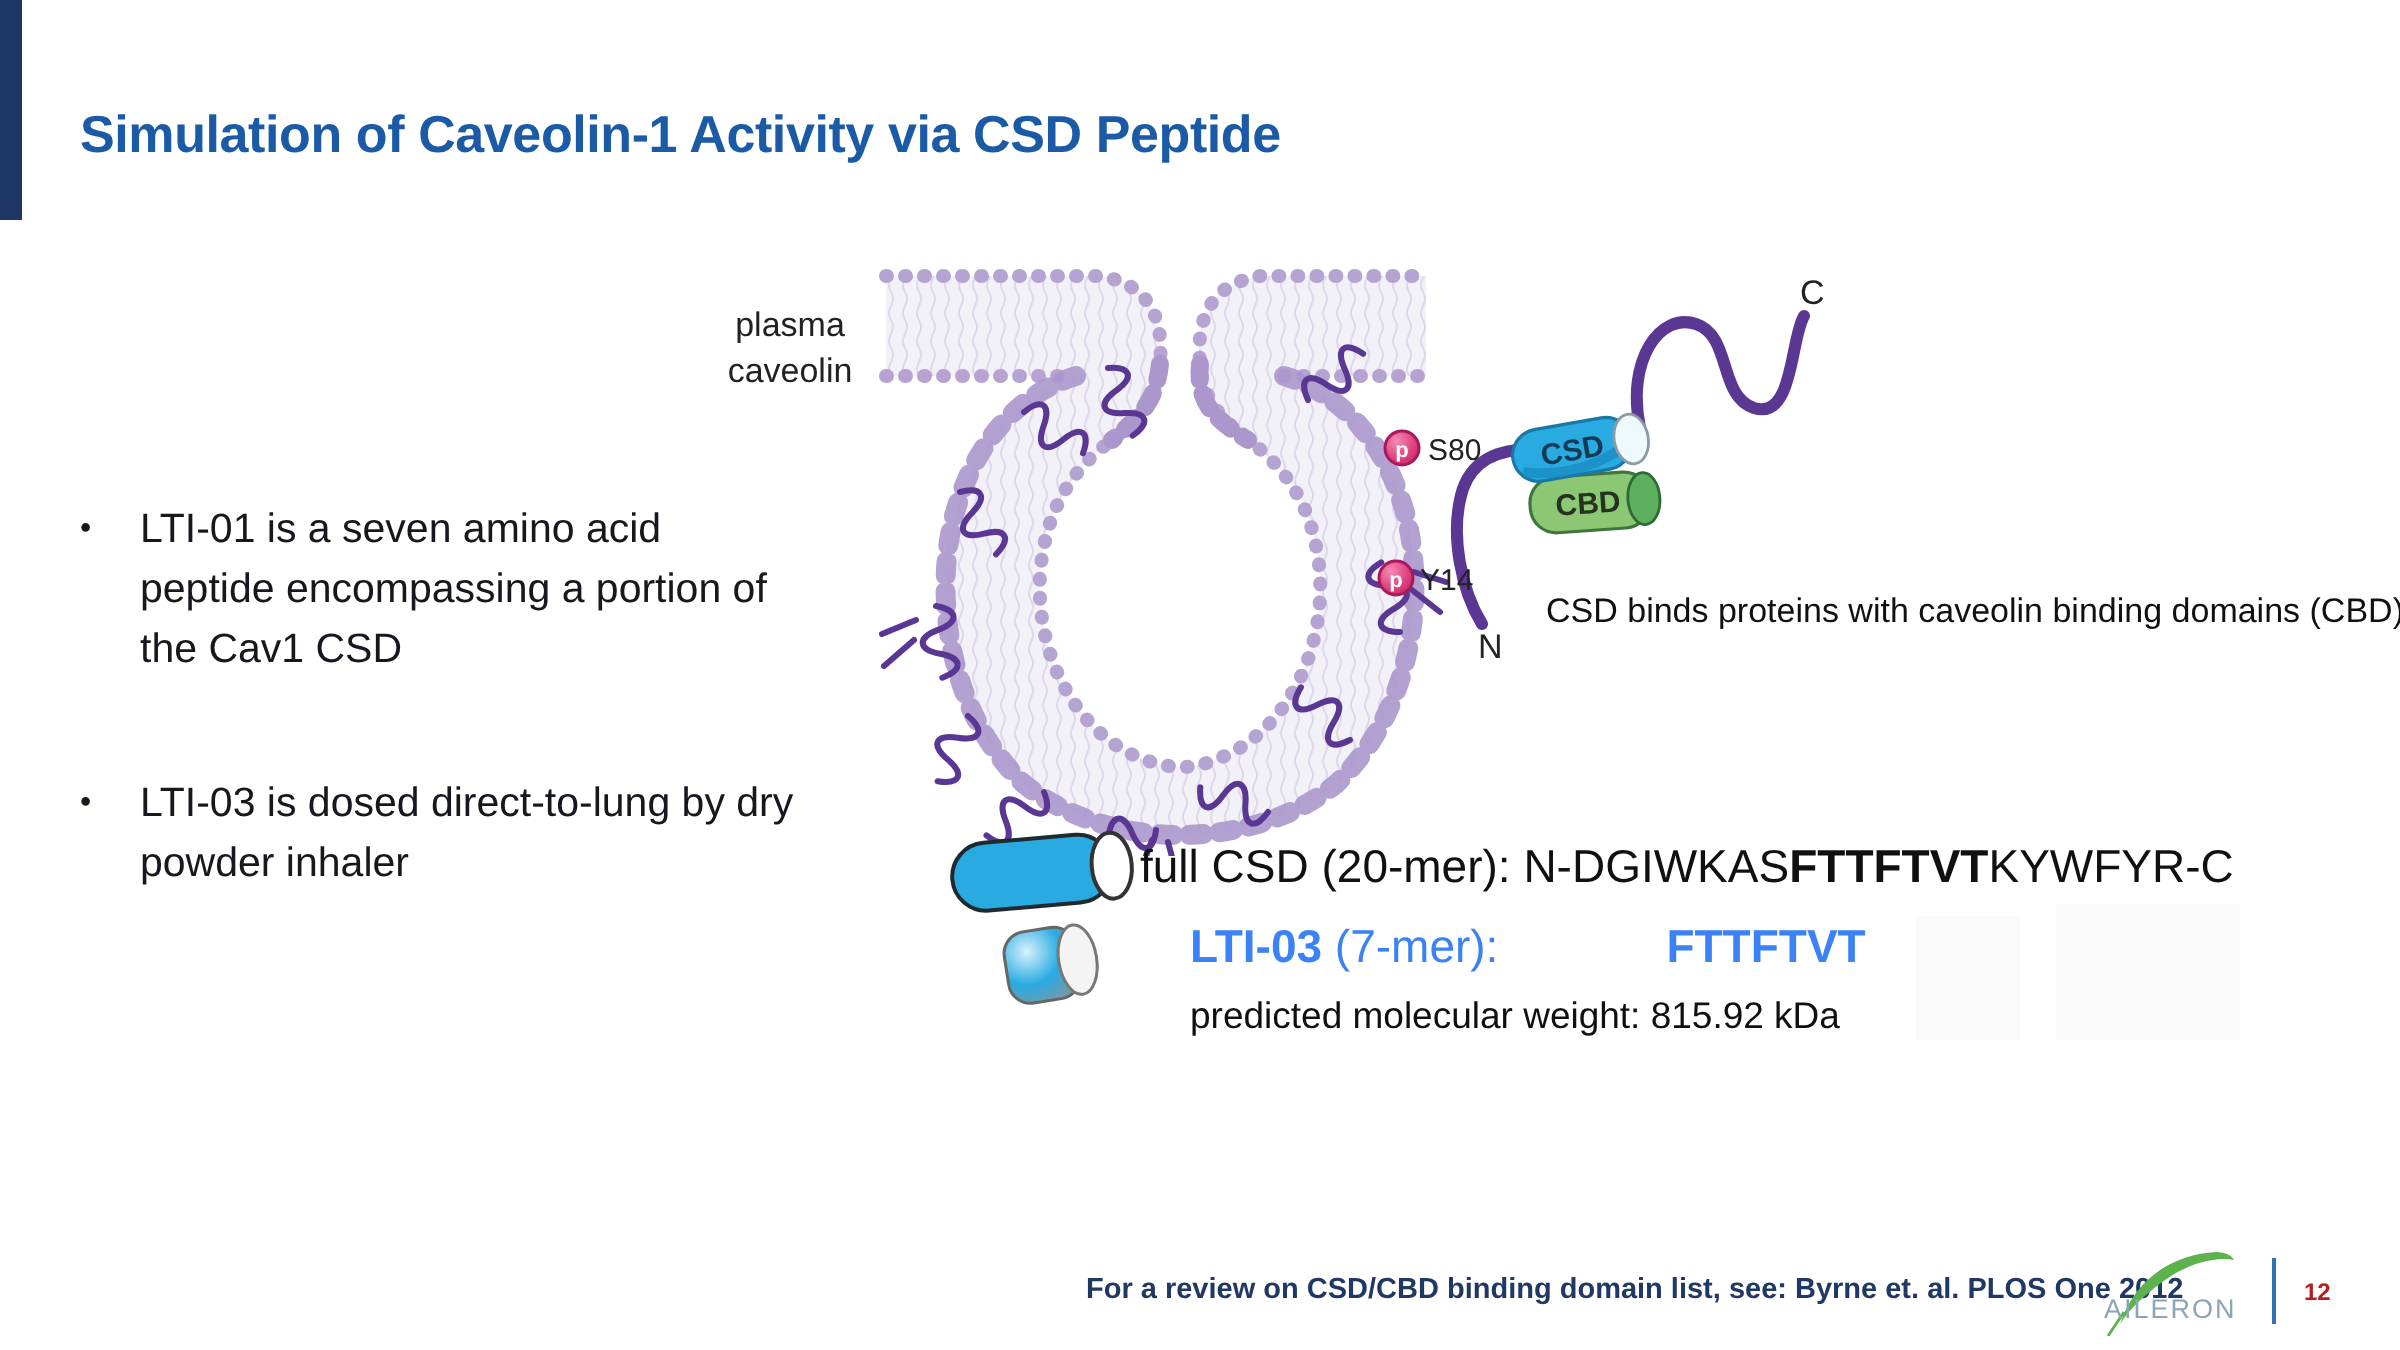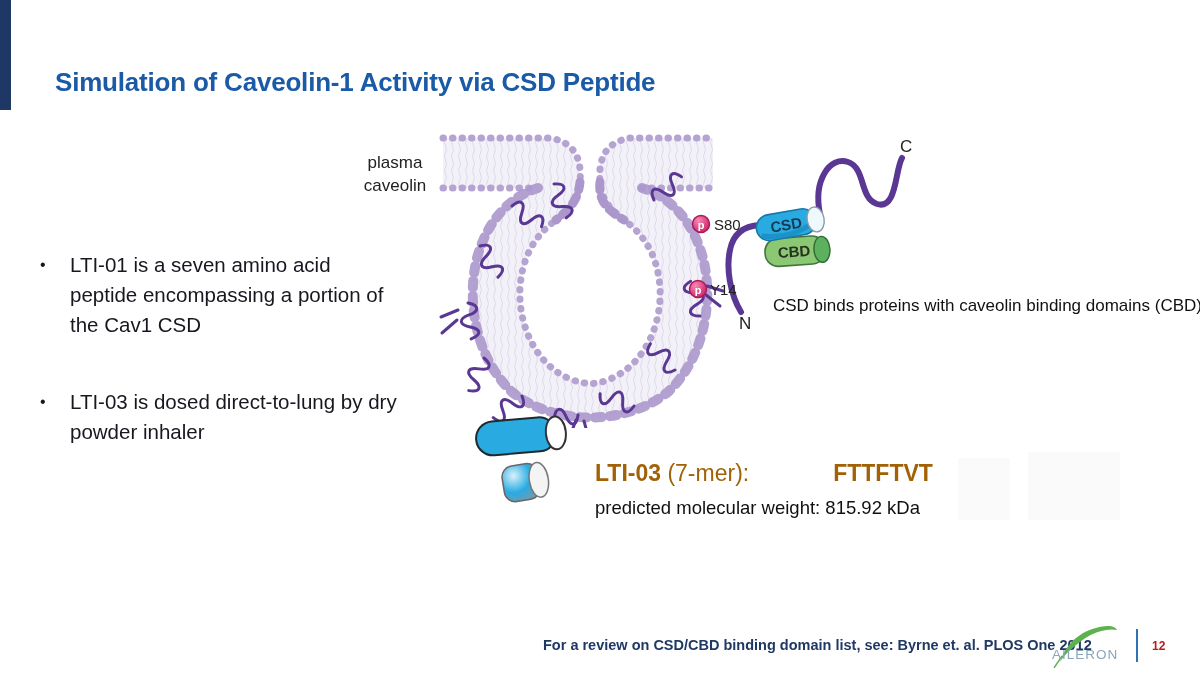--- a/index.html
+++ b/index.html
@@ -2,37 +2,37 @@
 <html><head>
 <meta charset="utf-8">
 <style>
   html,body{margin:0;padding:0;background:#888;}
   .slide{position:relative;width:1200px;height:675px;background:#ffffff;overflow:hidden;
          font-family:"Liberation Sans", sans-serif;}
   .abs{position:absolute;}
 
   .accent-bar{left:0;top:0;width:11px;height:110px;background:#1e3765;}
 
-  .title{left:40px;top:52px;margin:15px;font-size:26px;font-weight:700;color:#1a5aa6;letter-spacing:-0.2px;}
+  .title{left:40px;top:52px;margin:0;font-size:26px;font-weight:700;color:#1a5aa6;letter-spacing:-0.2px;}
 
   .bullets{left:40px;top:250px;width:360px;list-style:none;margin:0;padding:0;
            font-size:20.5px;line-height:30px;color:#17171f;}
   .bullets li{display:flex;margin:0 0 47px 0;}
   .bullets .dot{width:30px;flex:0 0 30px;font-size:16px;line-height:30px;}
 
   .faint{background:#fafafb;}
 
   .membrane-label{left:346px;top:152px;width:98px;text-align:center;
                   font-size:17px;line-height:1.35;color:#222;}
 
   .caption{left:773px;top:296px;font-size:17px;color:#111;white-space:nowrap;}
 
   .seq1{left:570px;top:420px;font-size:23px;color:#101010;white-space:nowrap;}
   .seq1 b,.seq2 b{font-weight:700;}
-  .seq2{left:595px;top:460px;font-size:23px;color:#a16207;white-space:nowrap;}
+  .seq2{left:595px;top:460px;font-size:23px;color:#3b82f6;white-space:nowrap;}
   .seq2 .gap{display:inline-block;width:84px;}
   .mw{left:595px;top:497px;font-size:18.5px;color:#101010;white-space:nowrap;text-align:right;}
 
   .footer-note{left:543px;top:637px;font-size:14.5px;font-weight:600;color:#1f3864;white-space:nowrap;}
   .page-sep{left:1136px;top:629px;width:2px;height:33px;background:#2e74b5;}
   .page-num{left:1152px;top:639px;font-size:12px;font-weight:600;color:#b91c1c;}
 
   svg text{font-family:"Liberation Sans", sans-serif;}
 </style>
 </head>
@@ -162,20 +162,21 @@
     <g transform="translate(50,26) rotate(-5)">
       <rect x="-44" y="-17" width="80" height="34" rx="17" fill="#29abe2" stroke="#1f2a30" stroke-width="2"></rect>
       <ellipse cx="36" cy="0" rx="10" ry="16.5" fill="#ffffff" stroke="#333333" stroke-width="2"></ellipse>
     </g>
     <g transform="translate(55,72) rotate(-9)">
       <rect x="-22" y="-18" width="36" height="36" rx="11" fill="url(#sgrad)" stroke="#666666" stroke-width="1.5"></rect>
       <ellipse cx="14" cy="0" rx="9.5" ry="17.5" fill="#f4f4f4" stroke="#777777" stroke-width="1.5"></ellipse>
     </g>
   </svg>
 
+  <div class="abs seq1"><span>full CSD (20-mer): N-DGIWKAS</span><b>FTTFTVT</b><span>KYWFYR-C</span></div>
 
   <div class="abs seq2"><b>LTI-03</b><span> (7-mer):</span><span class="gap"></span><b>FTTFTVT</b></div>
 
   <div class="abs mw">predicted molecular weight: 815.92 kDa</div>
 
   <div class="abs footer-note">For a review on CSD/CBD binding domain list, see: Byrne et. al. PLOS One 2012</div>
 
   <svg class="abs" style="left:1050px;top:620px;" width="78" height="48" viewBox="0 0 78 48">
     <path d="M10,42 C18,18 38,7 58,6 C63,6 66,8 67,10 C58,8 44,12 34,19 C24,26 15,34 10,42 Z" fill="#5cb24c"></path>
     <path d="M4,48 L12,36" stroke="#5cb24c" stroke-width="1.4" fill="none"></path>

